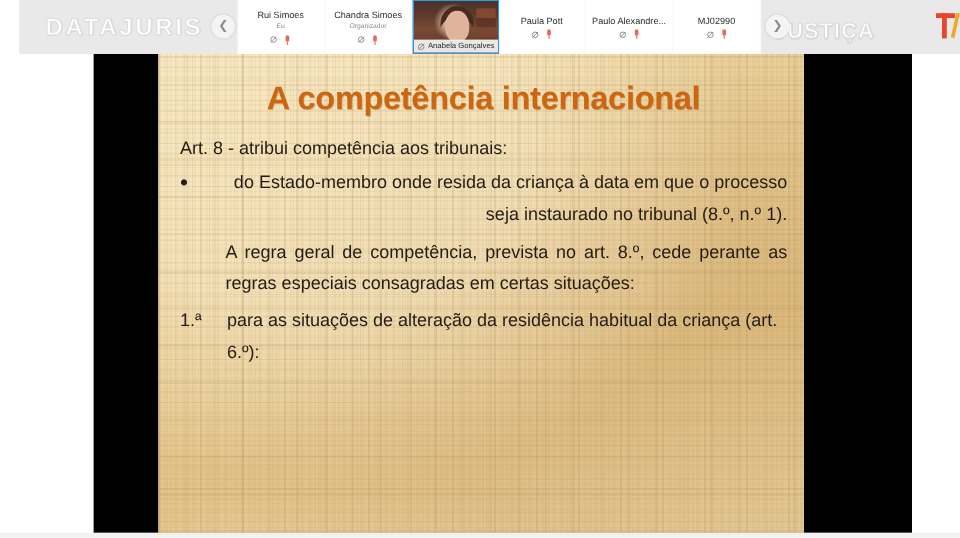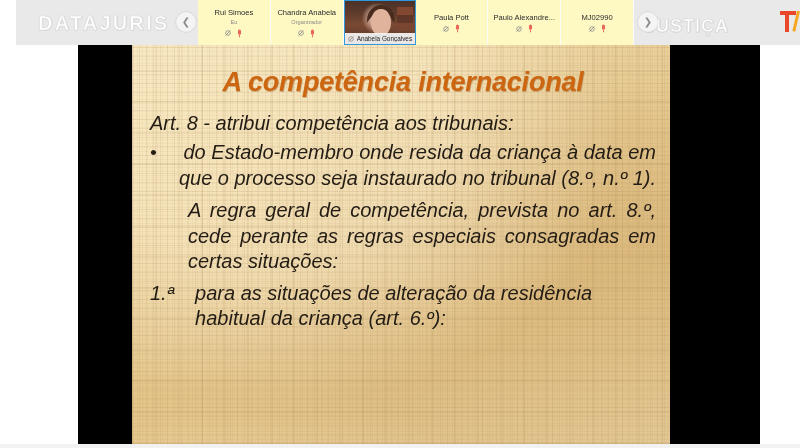--- a/index.html
+++ b/index.html
@@ -102,21 +102,21 @@
   #tiles {
     position: absolute;
     left: 182px; top: 0;
     width: 436px; height: 45px;
     display: flex;
   }
   .tile {
     position: relative;
     width: 72px;
     height: 45px;
-    background: #fef9c3;
+    background: #ffffff;
     border-right: 1.5px solid #fafafa;
     display: flex;
     flex-direction: column;
     align-items: center;
     justify-content: center;
     cursor: pointer;
     overflow: hidden;
   }
   .tile.active {
     background: #2a2a2a;
@@ -207,21 +207,20 @@
     text-overflow: ellipsis;
   }
 
   
   #stage {
     position: absolute;
     left: 0; top: 44px;
     width: 664px;
     height: 400px;
     background: #ffffff;
-    font-style: italic;
   }
   #stage-black {
     position: absolute;
     left: 78px; top: 0;
     width: 682px;
     height: 400px;
     background: #000000;
   }
   #slide {
     position: absolute;
@@ -262,21 +261,21 @@
     font-size: 27px;
     font-weight: bold;
     color: #cc6611;
     letter-spacing: -0.2px;
     text-shadow: 0.6px 0.6px 0 rgba(120,55,10,0.30);
     line-height: 1.1;
   }
 
   .body-block {
     color: #231c14;
-    font-size: 20px;
+    font-size: 15px;
     line-height: 25.5px;
     margin-top: 13px;
   }
   .para-plain { text-align: left; }
 
   .bullet-row {
     display: flex;
     gap: 8px;
     margin-top: 4px;
   }
@@ -346,21 +345,21 @@
             </span>
             <span>
               <svg class="icon-mic" width="7" height="9" viewBox="0 0 10 14" aria-hidden="true">
                 <rect x="2.6" y="0.6" width="4.8" height="8.4" rx="2.4" fill="#e8695a"></rect>
                 <rect x="4.3" y="9.4" width="1.5" height="3.6" fill="#e8695a"></rect>
               </svg>
             </span>
           </div>
         </div>
         <div class="tile">
-          <div class="tile-name">Chandra Anabela</div>
+          <div class="tile-name">Chandra Simoes</div>
           <div class="tile-role">Organizador</div>
           <div class="tile-icons">
             <span>
               <svg class="icon-cam" width="8" height="8" viewBox="0 0 16 16" aria-hidden="true">
                 <circle cx="8" cy="8" r="4.6" fill="none" stroke="#8c8c8c" stroke-width="1.6"></circle>
                 <line x1="3" y1="13" x2="13" y2="3" stroke="#8c8c8c" stroke-width="1.6"></line>
               </svg>
             </span>
             <span>
               <svg class="icon-mic" width="7" height="9" viewBox="0 0 10 14" aria-hidden="true">

